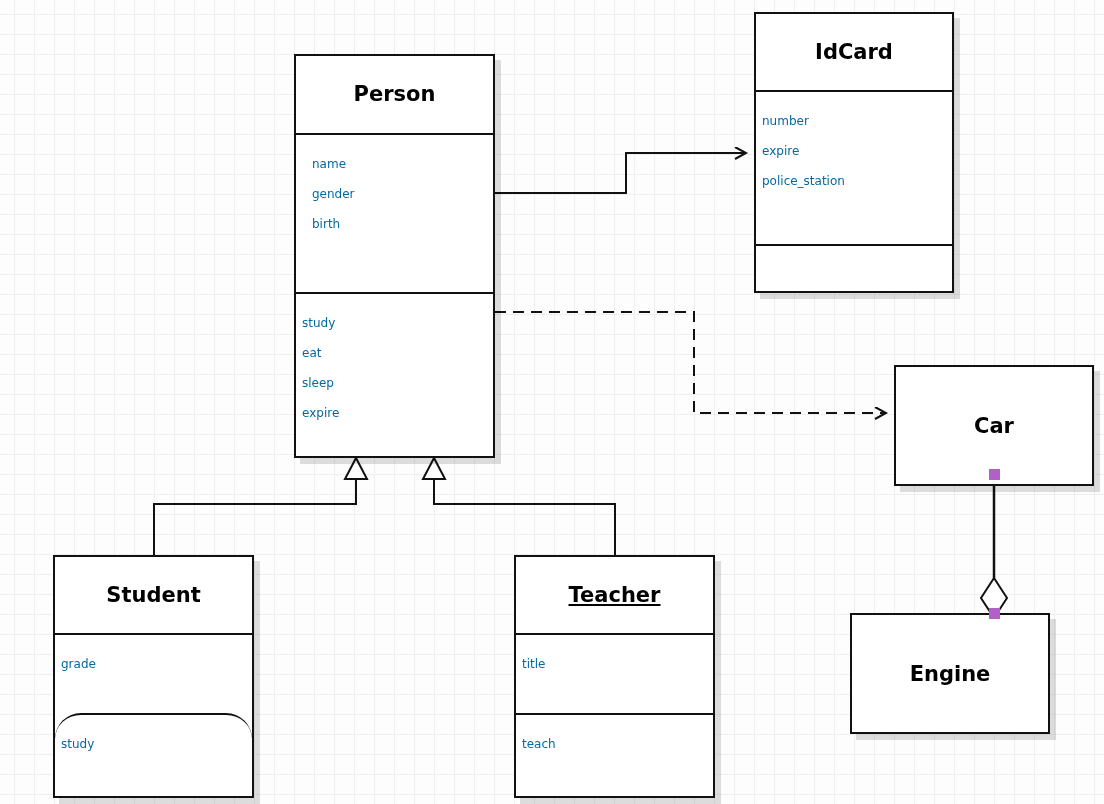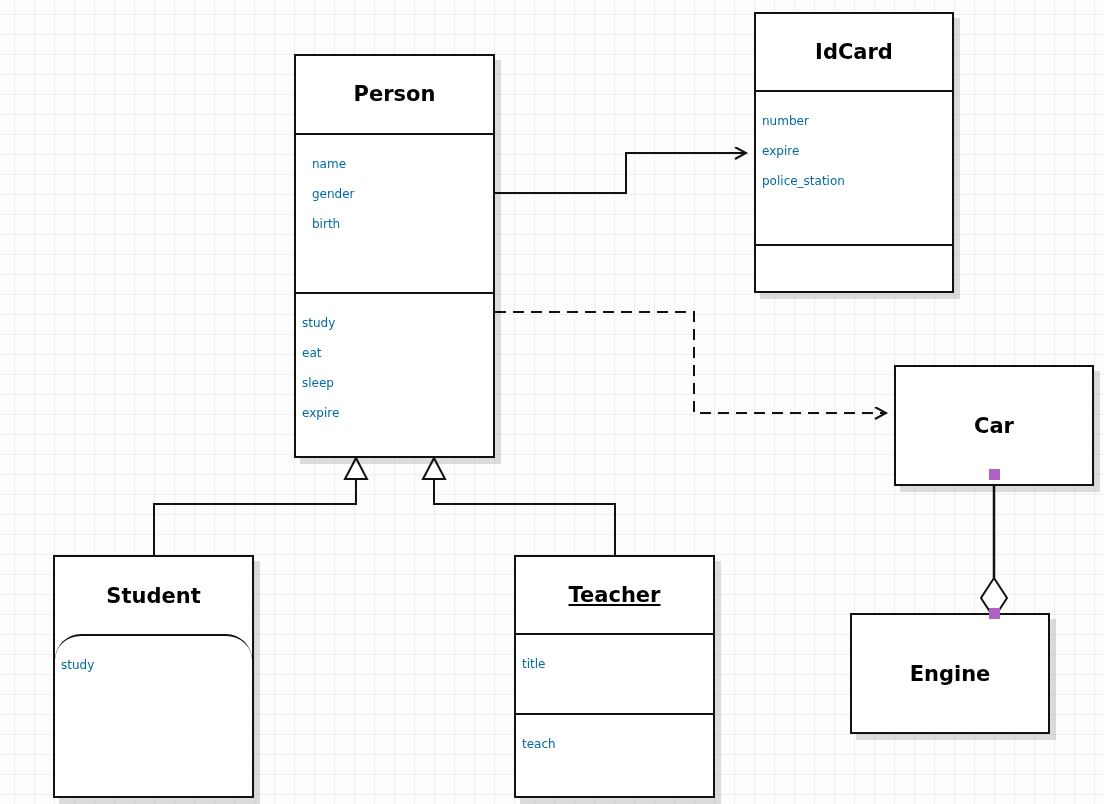--- a/index.html
+++ b/index.html
@@ -136,20 +136,23 @@
     <div class="cls-compartment" style="height:155px;">
       <span class="member">number</span>
       <span class="member">expire</span>
       <span class="member">police_station</span>
     </div>
     <div class="cls-compartment empty" style="height:47px;"></div>
   </div>
 
   <div class="uml-class" style="left:53px; top:555px; width:201px; height:243px;">
     <div class="cls-title" style="height:77px;">Student</div>
+    <div class="cls-compartment" style="height:80px;">
+      <span class="member">grade</span>
+    </div>
     <div class="cls-compartment" style="height:84px;border-radius:26px;">
       <span class="member">study</span>
     </div>
   </div>
 
   <div class="uml-class" style="left:514px; top:555px; width:201px; height:243px;">
     <div class="cls-title" style="height:77px;text-decoration:underline;">Teacher</div>
     <div class="cls-compartment" style="height:80px;">
       <span class="member">title</span>
     </div>

